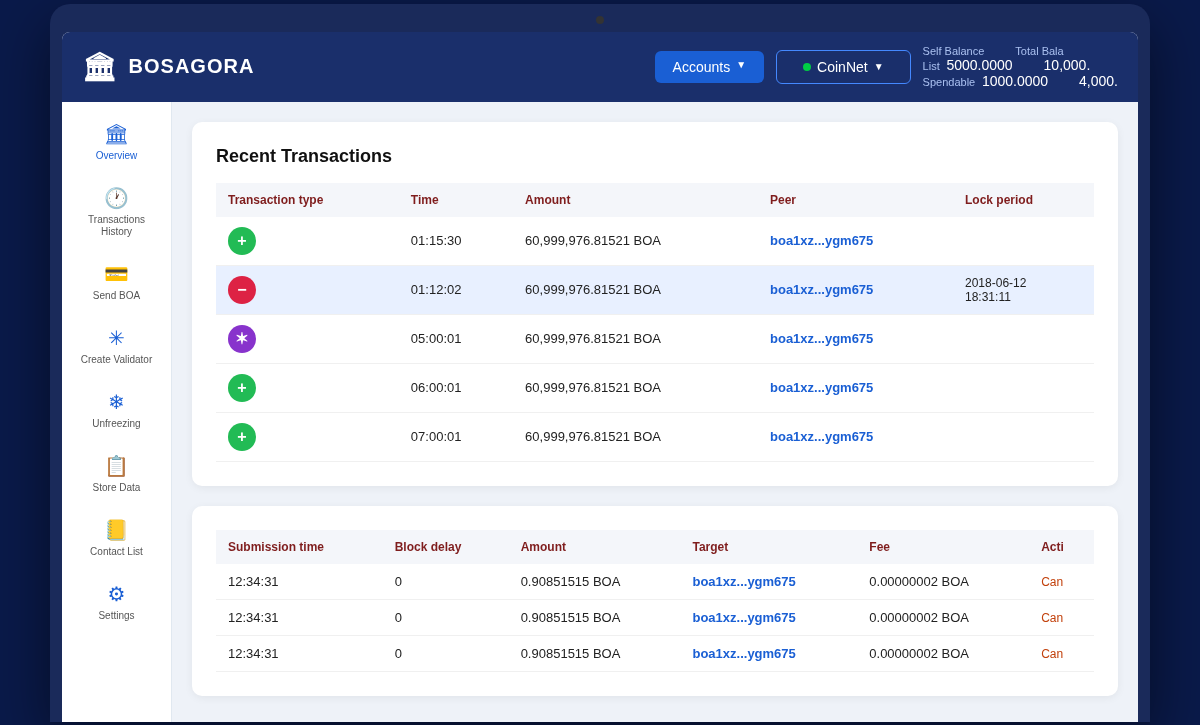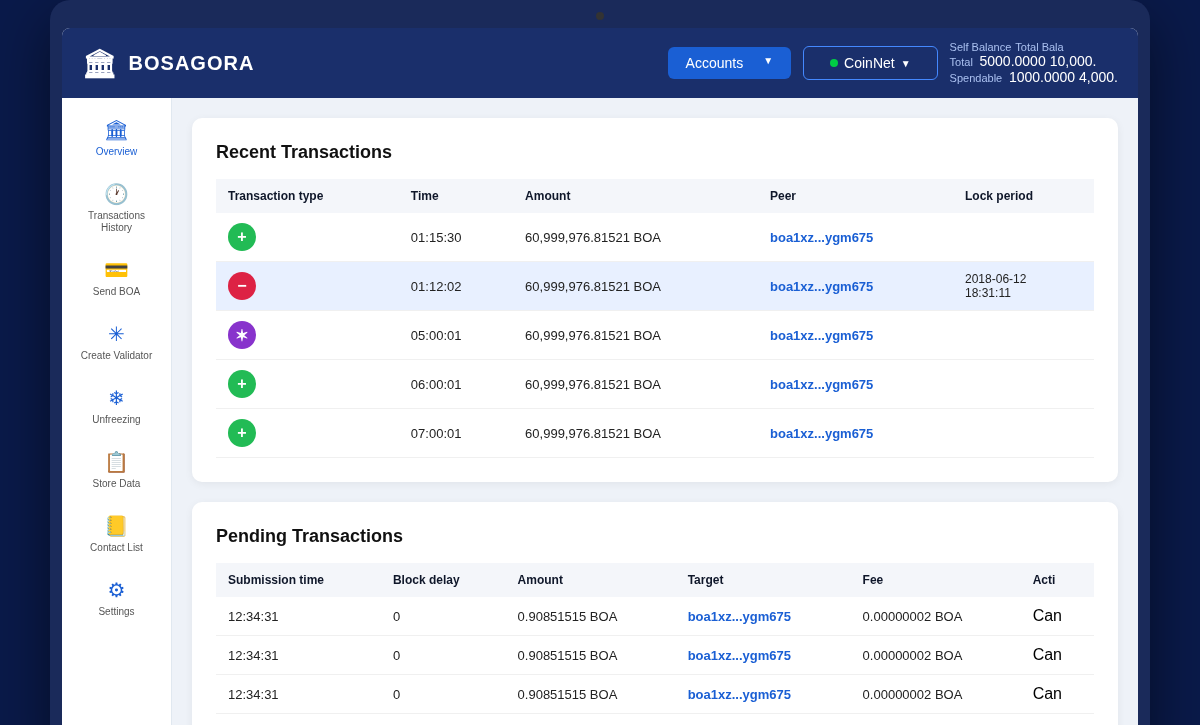--- a/index.html
+++ b/index.html
@@ -68,21 +68,21 @@
     .accounts-btn {
       background: #1a5fd4;
       color: white;
       border: none;
       padding: 8px 18px;
       border-radius: 6px;
       font-size: 14px;
       cursor: pointer;
       display: flex;
       align-items: flex-start;
-      gap: 20px;
+      gap: 6px;
     }
 
     .coinnet-btn {
       background: #1a2f6b;
       color: white;
       border: 1px solid #4488ff;
       padding: 8px 26px;
       border-radius: 6px;
       font-size: 14px;
       cursor: pointer;
@@ -99,21 +99,21 @@
     }
 
     .balance-section {
       color: white;
       font-size: 12px;
       text-align: right;
     }
 
     .balance-row {
       display: flex;
-      gap: 4px;
+      gap: 31px;
     }
 
     .balance-col {
       text-align: right;
     }
 
     .balance-label {
       color: #aac0f0;
       font-size: 11px;
     }
@@ -201,21 +201,21 @@
     }
 
     thead tr {
       background: #f4f6fa;
     }
 
     th {
       padding: 10px 12px;
       text-align: left;
       font-weight: 600;
-      color: #0f172a;
+      color: #7f1d1d;
       font-size: 12px;
     }
 
     td {
       padding: 10px 12px;
       color: #222;
       border-bottom: 1px solid #f0f0f0;
     }
 
     tr.highlighted {
@@ -238,23 +238,23 @@
     .tx-icon.red { background: #dd2244; }
     .tx-icon.purple { background: #8833cc; }
 
     .link-text {
       color: #1a5fd4;
       cursor: pointer;
       font-weight: bold;
     }
 
     .cancel-link {
-      color: #000000;
+      color: #c2410c;
       cursor: pointer;
-      font-size: 16px;
+      font-size: 12px;
     }
 
     .chevron {
       font-size: 10px;
     }
   </style>
 </head>
 <body>
 
 <div style="width:1100px;">
@@ -281,21 +281,21 @@
             <div class="balance-row">
               <div class="balance-col">
                 <div class="balance-label">Self Balance</div>
               </div>
               <div class="balance-col">
                 <div class="balance-label">Total Bala</div>
               </div>
             </div>
             <div class="balance-row">
               <div class="balance-col">
-                <span class="balance-label">Total</span>&nbsp;
+                <span class="balance-label">List</span>&nbsp;
                 <span class="balance-value">5000.0000</span>
               </div>
               <div class="balance-col">
                 <span class="balance-value">10,000.</span>
               </div>
             </div>
             <div class="balance-row">
               <div class="balance-col">
                 <span class="balance-label">Spendable</span>&nbsp;
                 <span class="balance-value">1000.0000</span>
@@ -404,21 +404,20 @@
     <td>07:00:01</td>
     <td>60,999,976.81521 BOA</td>
     <td><span class="link-text">boa1xz...ygm675</span></td>
     <td style="white-space:pre-line;font-size:12px;"></td>
   </tr>
                 </tbody>
             </table>
           </div>
 
           <div class="card">
-            <div class="card-title">Pending Transactions</div>
             <table>
               <thead>
                 <tr>
                   <th>Submission time</th>
                   <th>Block delay</th>
                   <th>Amount</th>
                   <th>Target</th>
                   <th>Fee</th>
                   <th>Acti</th>
                 </tr>

